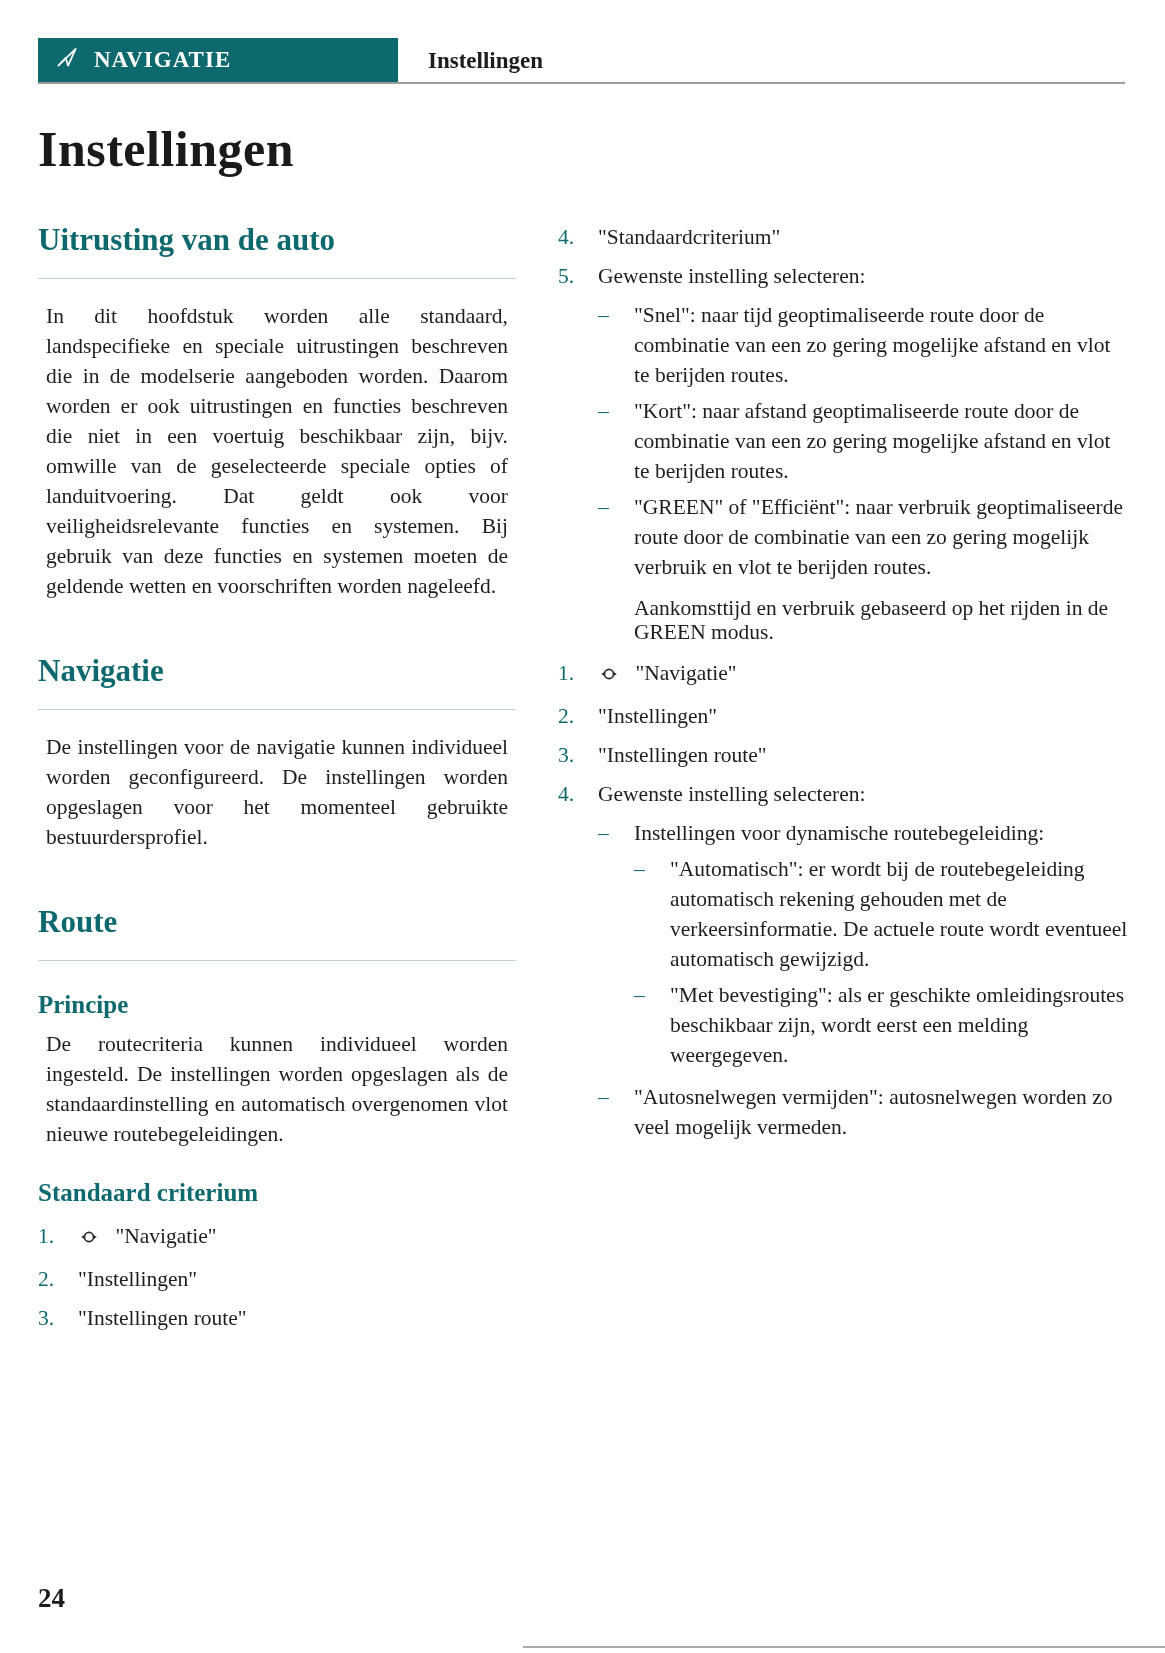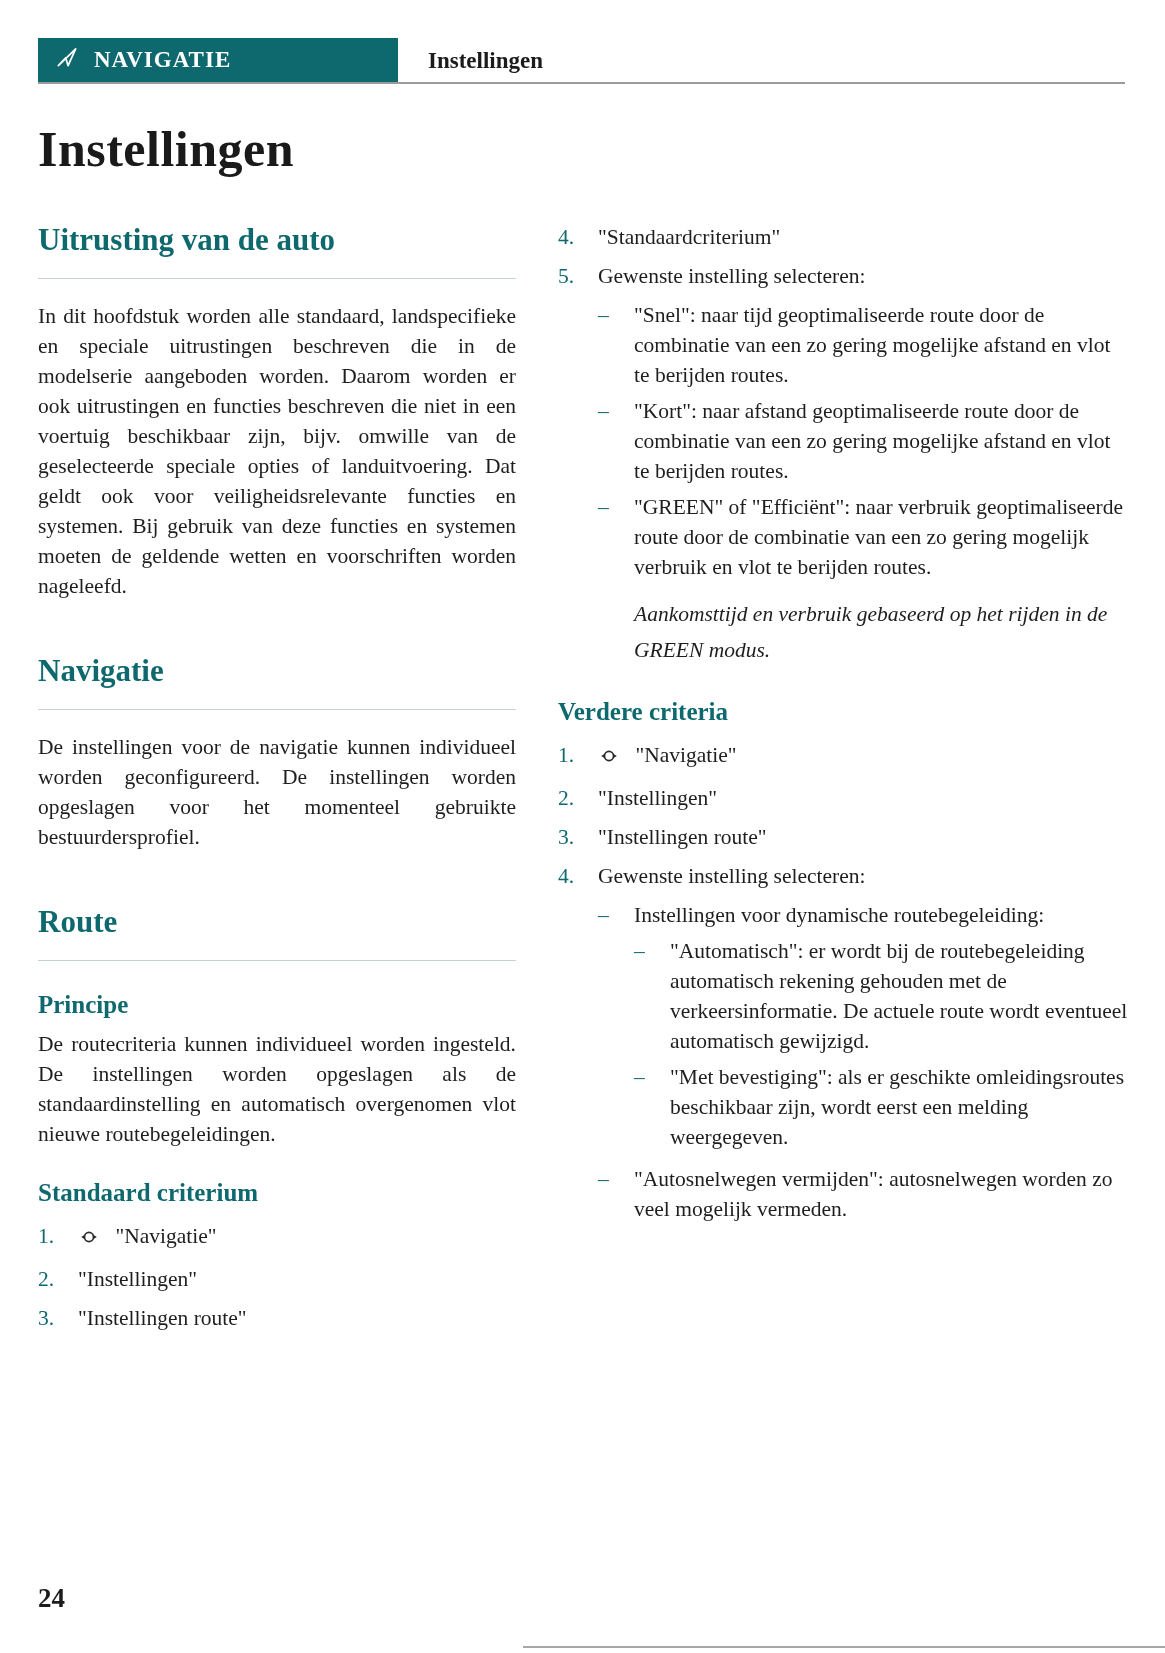--- a/index.html
+++ b/index.html
@@ -47,36 +47,36 @@
   }
   .h1.spaced{margin-top:52px;}
   .h2{
     color:#0e696e;font-size:25px;font-weight:bold;
     margin:30px 0 10px 0;
   }
   .h2.first{}
   
   .body-text{
     font-size:21.5px;line-height:30px;
-    text-align:justify;margin:0;
+    text-align:justify;margin:8px;
   }
   
   .olist{margin-top:14px;}
   .li{display:flex;margin-bottom:9px;font-size:21.5px;line-height:30px;}
   .li .num{width:40px;flex:none;color:#0e696e;}
   .li .li-text{flex:1;}
   .icon-inline{display:inline-block;vertical-align:-4px;margin-right:10px;}
   
   .dash-row{display:flex;margin:0 0 6px 40px;font-size:21.5px;line-height:30px;}
   .dash-row .dash{width:36px;flex:none;color:#0e696e;}
   .dash-row .dtext{flex:1;}
   .sub-dash .dash-row{margin-left:0;margin-top:6px;}
   .note{
     margin:14px 0 0 76px;
-    font-size:21.5px;line-height:36px;font-style:italic;
+    font-size:21.5px;line-height:24px;
   }
   
   .page-number{
     position:absolute;left:38px;bottom:39px;
     font-size:27px;font-weight:bold;color:#1c1c1c;
   }
   .bottom-rule{
     position:absolute;left:523px;right:0;bottom:5px;
     height:2px;background:#a8a8a8;
   }
@@ -161,21 +161,20 @@
         <span class="dash">–</span>
         <span class="dtext">"Kort": naar afstand geoptimaliseerde route door de combinatie van een zo gering mogelijke afstand en vlot te berijden routes.</span>
       </div>
       <div class="dash-row">
         <span class="dash">–</span>
         <span class="dtext">"GREEN" of "Efficiënt": naar verbruik geoptimaliseerde route door de combinatie van een zo gering mogelijk verbruik en vlot te berijden routes.</span>
       </div>
 
       <p class="note">Aankomsttijd en verbruik gebaseerd op het rijden in de GREEN modus.</p>
 
-      <div class="h2">Verdere criteria</div>
 
       <div class="olist">
         <div class="li">
           <span class="num">1.</span>
           <span class="li-text">
             <span class="icon-inline">
               <svg width="22" height="20" viewBox="0 0 22 20">
                 <circle cx="11" cy="10" r="4.6" fill="none" stroke="#2b2b2b" stroke-width="1.6"></circle>
                 <path d="M3.2 10 L7.2 7.6 L7.2 12.4 Z" fill="#2b2b2b"></path>
                 <path d="M18.8 10 L14.8 7.6 L14.8 12.4 Z" fill="#2b2b2b"></path>

